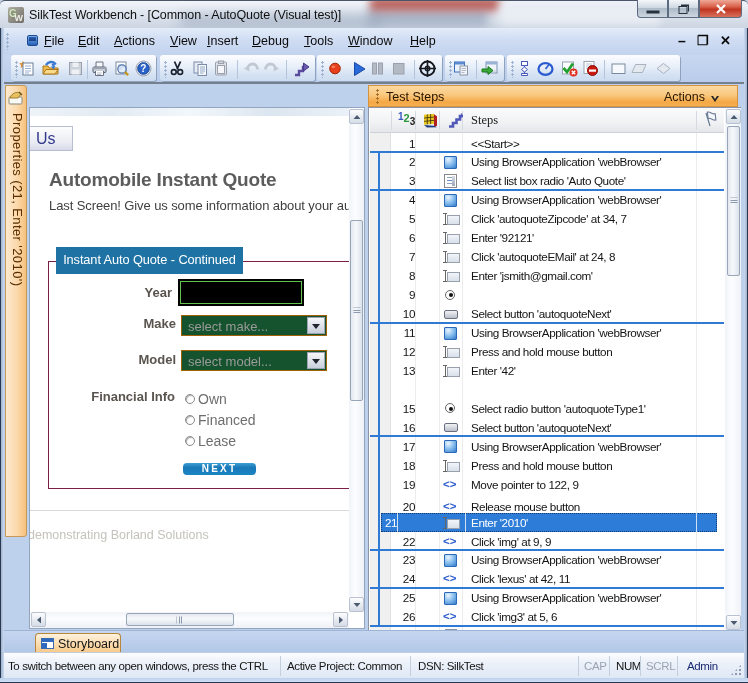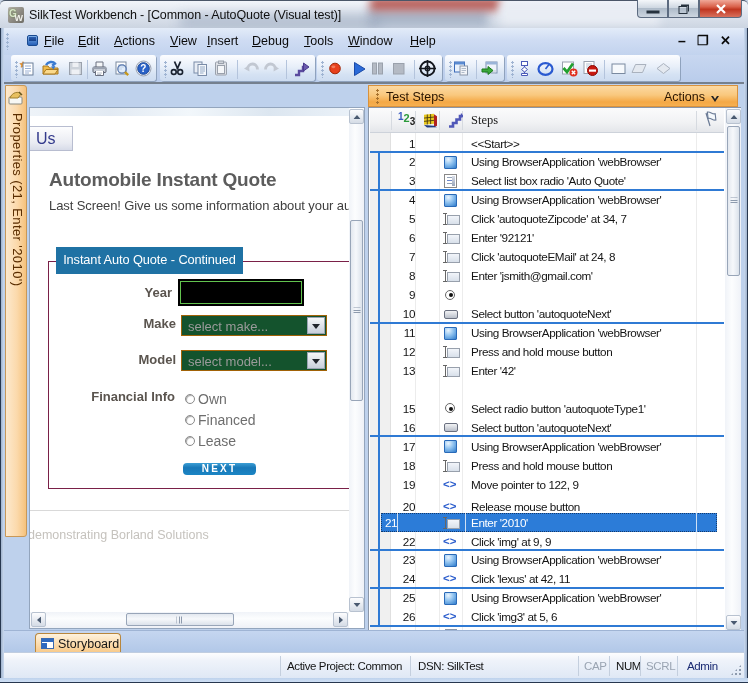--- a/index.html
+++ b/index.html
@@ -827,20 +827,21 @@
 </div>
 </div>
 </div>
 <div id="storybar">
     <div id="stab">
       <span class="si"></span>
       <span class="st">Storyboard</span>
     </div>
   </div>
 <div id="statusbar">
+<span class="s" style="left:4px">To switch between any open windows, press the CTRL</span>
 <div class="sep" style="left:276px"></div>
 <span class="s" style="left:283px">Active Project: Common</span>
 <div class="sep" style="left:406px"></div>
 <span class="s" style="left:414px">DSN: SilkTest</span>
 <div class="sep" style="left:574px"></div>
 <span class="s dim" style="left:580px">CAP</span>
 <div class="sep" style="left:605px"></div>
 <span class="s" style="left:612px">NUM</span>
 <div class="sep" style="left:636px"></div>
 <span class="s dim" style="left:642px">SCRL</span>

